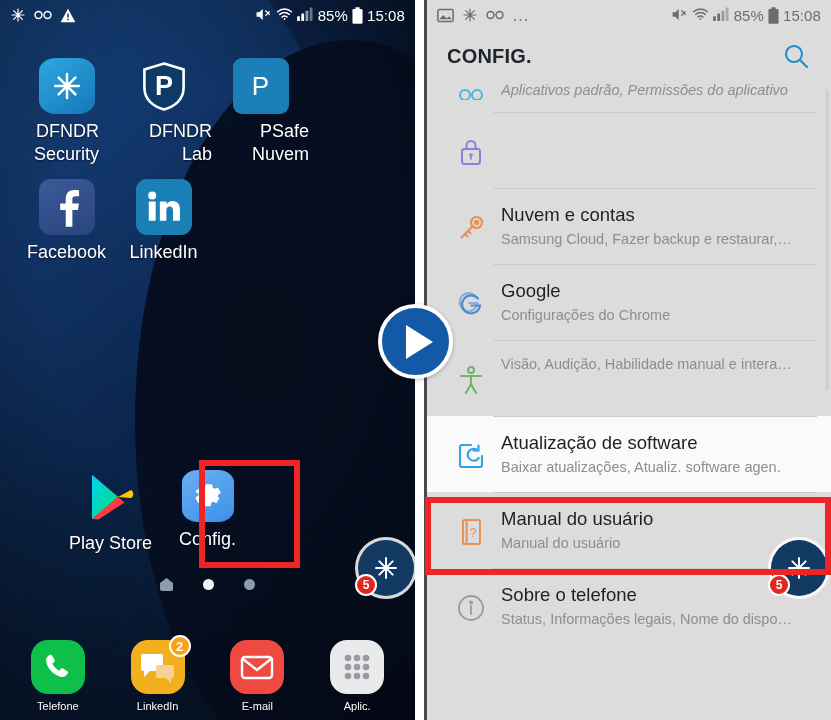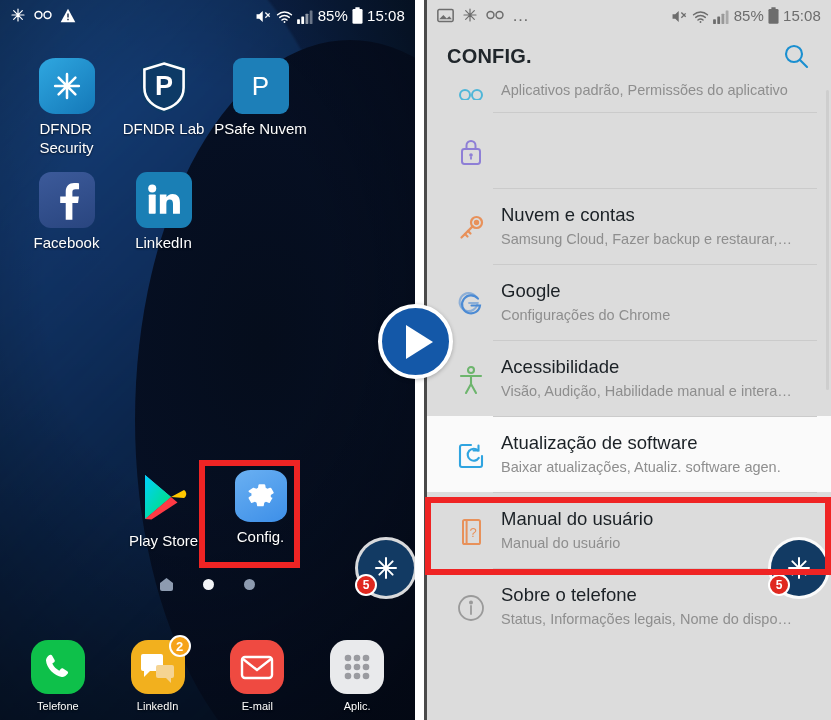--- a/index.html
+++ b/index.html
@@ -51,36 +51,36 @@
     background: radial-gradient(ellipse 85% 70% at 45% 40%, rgba(0,0,0,0) 40%, rgba(0,0,0,.45) 100%);
   }
 
   
   .statusbar {
     position: absolute; left: 0; top: 0; width: 100%; height: 30px;
     display: flex; align-items: center; padding: 0 10px;
     font-size: 15px;
   }
   .sb-left { display: flex; align-items: center; gap: 8px; }
-  .sb-right { margin-left: auto; display: flex; align-items: flex-end; gap: 4px; }
+  .sb-right { margin-left: auto; display: flex; align-items: flex-start; gap: 4px; }
   .sb-icon { display: inline-flex; align-items: center; }
   .sb-text { font-size: 15px; letter-spacing: .1px; }
   #left-phone .statusbar { color: #ffffff; }
 
   
   .app-grid { position: absolute; left: 0; top: 58px; width: 100%; }
   .app-row { display: flex; padding-left: 18px; margin-bottom: 14px; }
   .app { width: 97px; display: flex; flex-direction: column; align-items: center; }
   .app-icon {
     width: 56px; height: 56px; border-radius: 14px;
     display: flex; align-items: center; justify-content: center;
     position: relative;
   }
   .app-label {
-    margin-top: 6px; font-size: 15px; color: #fff; text-align: left;
+    margin-top: 6px; font-size: 18px; color: #fff; text-align: right;
     line-height: 1.25; text-shadow: 0 1px 2px rgba(0,0,0,.65);
   }
   .squircle { border-radius: 30%/24%; }
 
   
   .red-box {
     position: absolute;
     border: 6px solid #ef2424;
     pointer-events: none;
   }
@@ -165,21 +165,21 @@
   }
   .srow-text { flex: 1; padding-top: 1px; min-width: 0; }
   .srow-title {
     font-size: 18.5px; color: #1b2126; line-height: 1.25; margin-bottom: 4px;
     white-space: nowrap;
   }
   .srow-sub {
     font-size: 14.5px; color: #8e8e8e; line-height: 1.25;
     white-space: nowrap; overflow: hidden; text-overflow: clip;
   }
-  .srow.partial { min-height: 0; padding-top: 0; padding-bottom: 12px; }
+  .srow.partial { min-height: 0; padding-top: 0; padding-bottom: 12px; font-style: italic; }
   .srow.partial .srow-icon { margin-top: -6px; height: 26px; align-items: flex-end; }
   .srow.highlighted { background: #fafafa; }
 
   #software-highlight { left: 425px; top: 497px; width: 406px; height: 78px; }
 
   .scroll-hint {
     position: absolute; right: 2px; top: 90px; width: 3px; height: 300px;
     background: #c2c2c2; border-radius: 2px; opacity: .55;
   }
 
@@ -315,21 +315,21 @@
               <rect x="2" y="8" width="5" height="14" rx=".6"></rect>
               <circle cx="4.5" cy="3.7" r="2.9"></circle>
               <path d="M10 8h4.8v2.1c.8-1.4 2.3-2.4 4.4-2.4 3.4 0 5.3 2.1 5.3 6.1V22h-5v-7.3c0-1.9-.7-3-2.4-3-1.5 0-2.4 1-2.4 3V22h-4.7z"></path>
             </svg>
           </div>
           <div class="app-label">LinkedIn</div>
         </div>
       </div>
     </div>
 
-    <div class="app-row" style="position:absolute;left:0;top:470px;padding-left:115px;">
+    <div class="app-row" style="position:absolute;left:0;top:470px;padding-left:62px;">
       <div class="app">
         <div class="app-icon">
           <svg width="46" height="50" viewBox="0 0 46 50">
             <path d="M4 2 30 24 4 46z" fill="#3bccf5"></path>
             <path d="M4 2 30 24 4 46z" fill="url(#pg1)"></path>
             <defs>
               <linearGradient id="pg1" x1="0" y1="0" x2="1" y2="1">
                 <stop offset="0" stop-color="#00d0ff"></stop>
                   <stop offset="1" stop-color="#00e36a"></stop>
               </linearGradient>
@@ -550,21 +550,20 @@
 
       <div class="srow">
         <div class="srow-icon">
           <svg width="28" height="30" viewBox="0 0 28 30" fill="none" stroke="#6db56d" stroke-width="2.1" stroke-linecap="round">
             <circle cx="14" cy="5" r="3"></circle>
             <path d="M4 11h20"></path>
             <path d="M14 11v8M14 19l-5 9M14 19l5 9"></path>
           </svg>
         </div>
         <div class="srow-text">
-          <div class="srow-title">Acessibilidade</div>
           <div class="srow-sub">Visão, Audição, Habilidade manual e intera…</div>
         </div>
       </div>
 
 
       <div class="srow highlighted">
         <div class="srow-icon">
           <svg width="28" height="28" viewBox="0 0 28 28" fill="none" stroke="#2fa4e0" stroke-width="2.1" stroke-linecap="round">
             <path d="M14 3H5a2 2 0 00-2 2v18a2 2 0 002 2h18a2 2 0 002-2v-9"></path>
             <path d="M21 8.5a6 6 0 10.8 7.4"></path>

